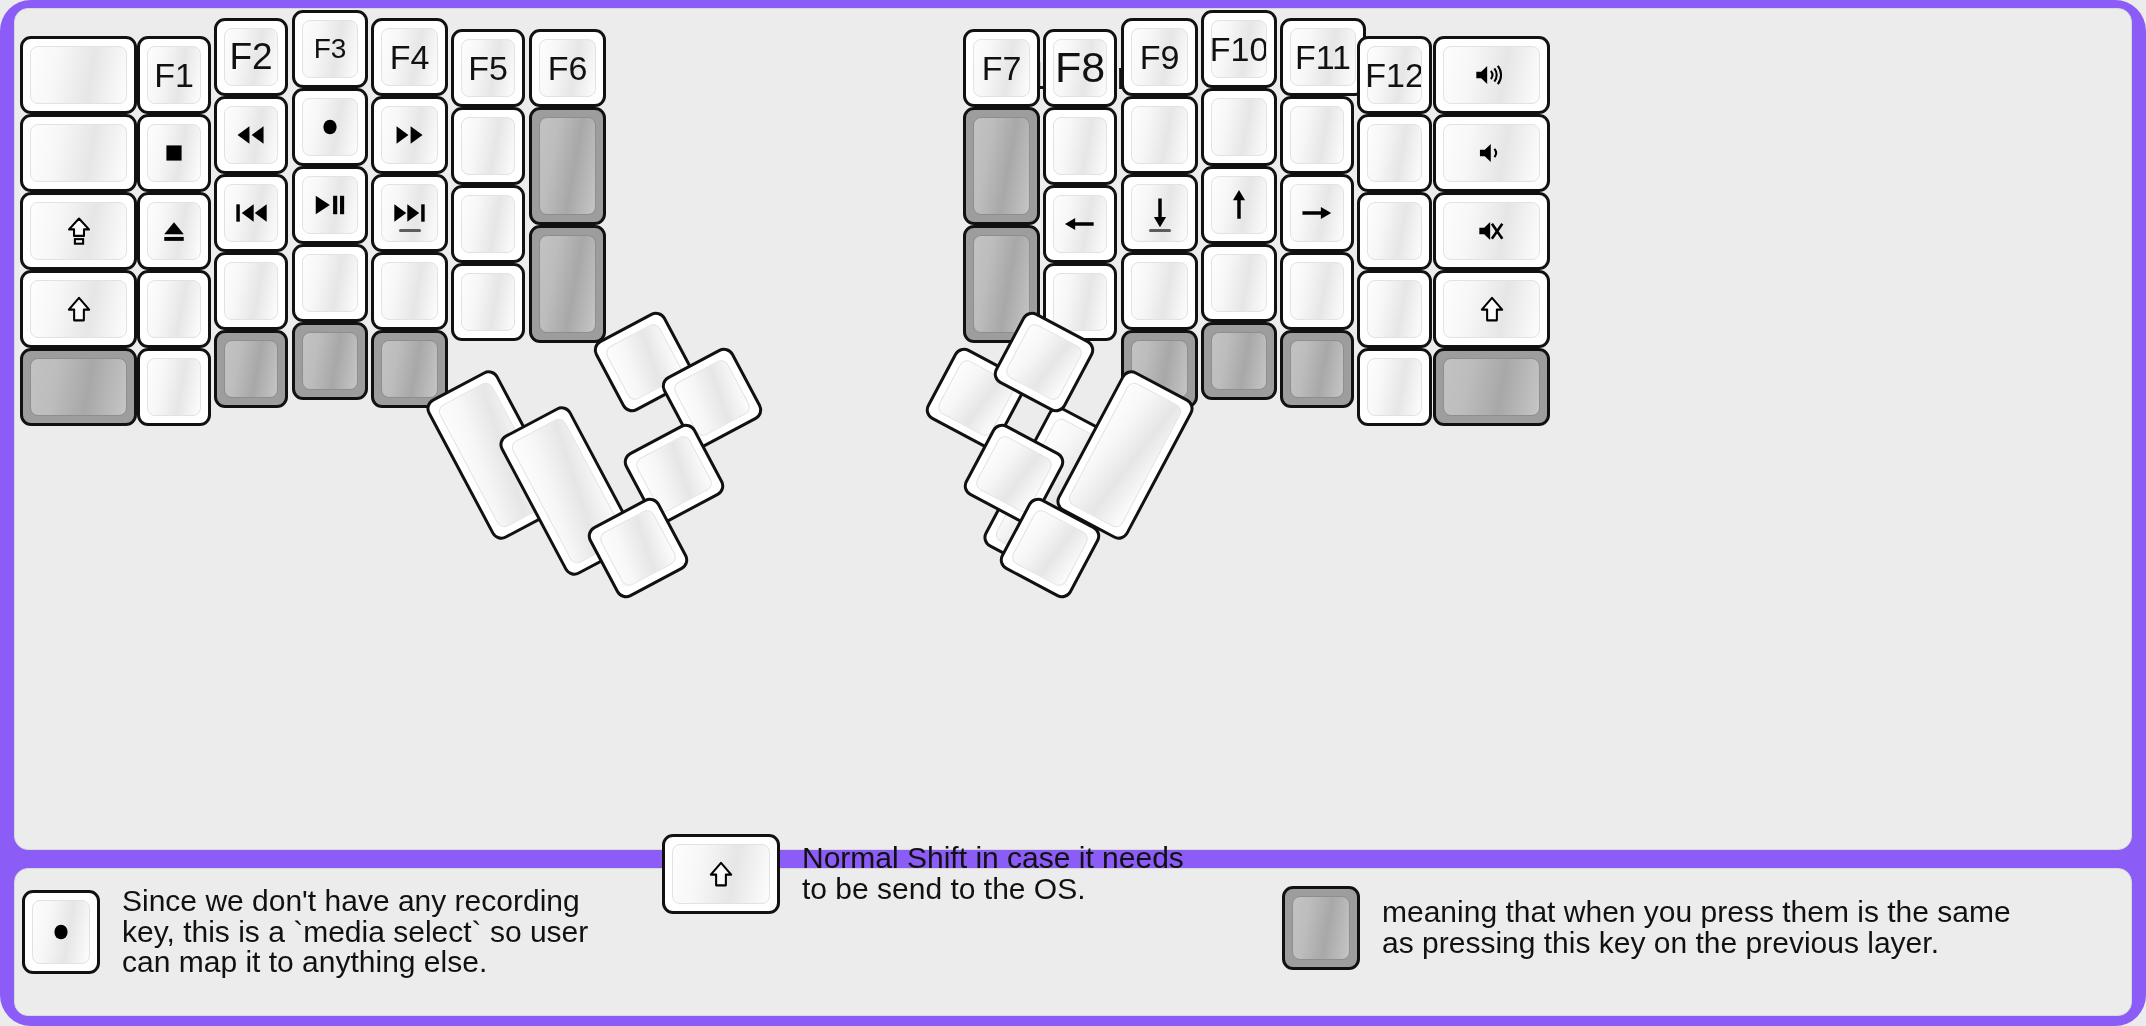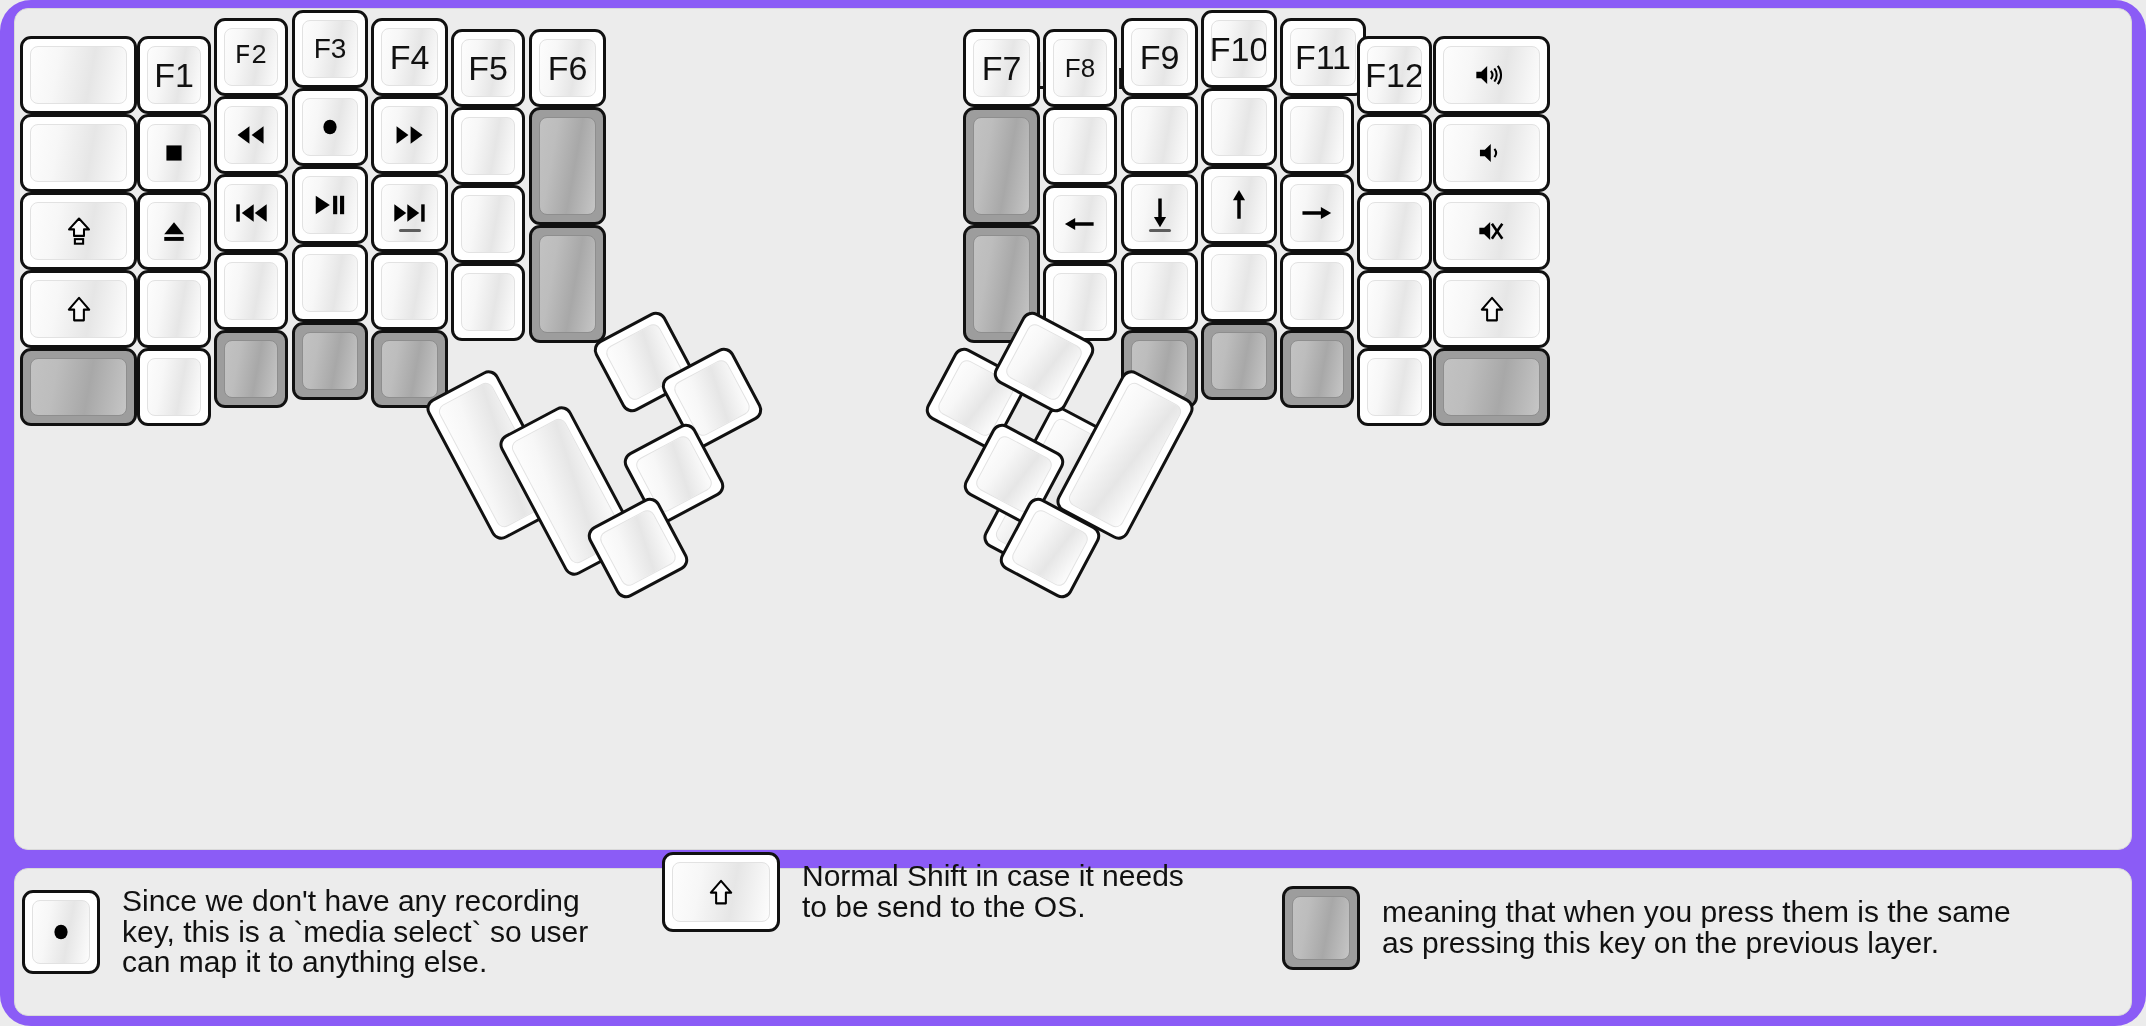--- a/index.html
+++ b/index.html
@@ -173,21 +173,21 @@
         </div>
       </div>
       <div class="key" style="left: 137px; top: 270px; width: 74px; height: 78px;">
         <div class="cap"></div>
       </div>
       <div class="key" style="left: 137px; top: 348px; width: 74px; height: 78px;">
         <div class="cap"></div>
       </div>
       <div class="key" style="left: 214px; top: 18px; width: 74px; height: 78px;">
         <div class="cap">
-          <span class="legend-text" style="font-size: 27px; font-family: Liberation Mono, monospace;">F2</span>
+          <span class="legend-text" style="font-size: 37px;">F2</span>
         </div>
       </div>
       <div class="key" style="left: 214px; top: 96px; width: 74px; height: 78px;">
         <div class="cap">
           <span class="glyph">
             <svg width="35.1" height="26" viewBox="0 0 32 24">
               <polygon points="15,4 15,20 4,12" fill="#000"></polygon>
               <polygon points="28,4 28,20 17,12" fill="#000"></polygon>
             </svg>
           </span>
@@ -305,21 +305,21 @@
         </div>
       </div>
       <div class="key trans" style="left: 963px; top: 107px; width: 77px; height: 118px;">
         <div class="cap"></div>
       </div>
       <div class="key trans" style="left: 963px; top: 225px; width: 77px; height: 118px;">
         <div class="cap"></div>
       </div>
       <div class="key" style="left: 1043px; top: 29px; width: 74px; height: 78px;">
         <div class="cap">
-          <span class="legend-text" style="font-size: 26px;">F8</span>
+          <span class="legend-text" style="font-size: 43px;">F8</span>
         </div>
       </div>
       <div class="key" style="left: 1043px; top: 107px; width: 74px; height: 78px;">
         <div class="cap"></div>
       </div>
       <div class="key" style="left: 1043px; top: 185px; width: 74px; height: 78px;">
         <div class="cap">
           <span class="glyph">
             <svg width="35.1" height="26" viewBox="0 0 32 24">
               <line x1="29" y1="12" x2="8" y2="12" stroke="#000" stroke-width="3.2"></line>
@@ -515,21 +515,21 @@
               </svg>
             </span>
           </div>
         </div>
         <div class="legend-caption legend-text">
           <div>Since we don't have any recording</div>
           <div>key, this is a `media select` so user</div>
           <div>can map it to anything else.</div>
         </div>
       </div>
-      <div class="legend-item" style="left: 662px; top: 852px;">
+      <div class="legend-item" style="left: 662px; top: 834px;">
         <div class="legend-key" style="width: 118px; height: 80px;">
           <div class="cap">
             <span class="glyph">
               <svg width="26" height="28.6" viewBox="0 0 24 26">
                 <path d="M12 2.4 L21.4 13.3 L16.5 13.3 L16.5 23.2 L7.5 23.2 L7.5 13.3 L2.6 13.3 Z" fill="#fafafa" stroke="#000" stroke-width="1.9" stroke-linejoin="round"></path>
               </svg>
             </span>
           </div>
         </div>
         <div class="legend-caption legend-text">

